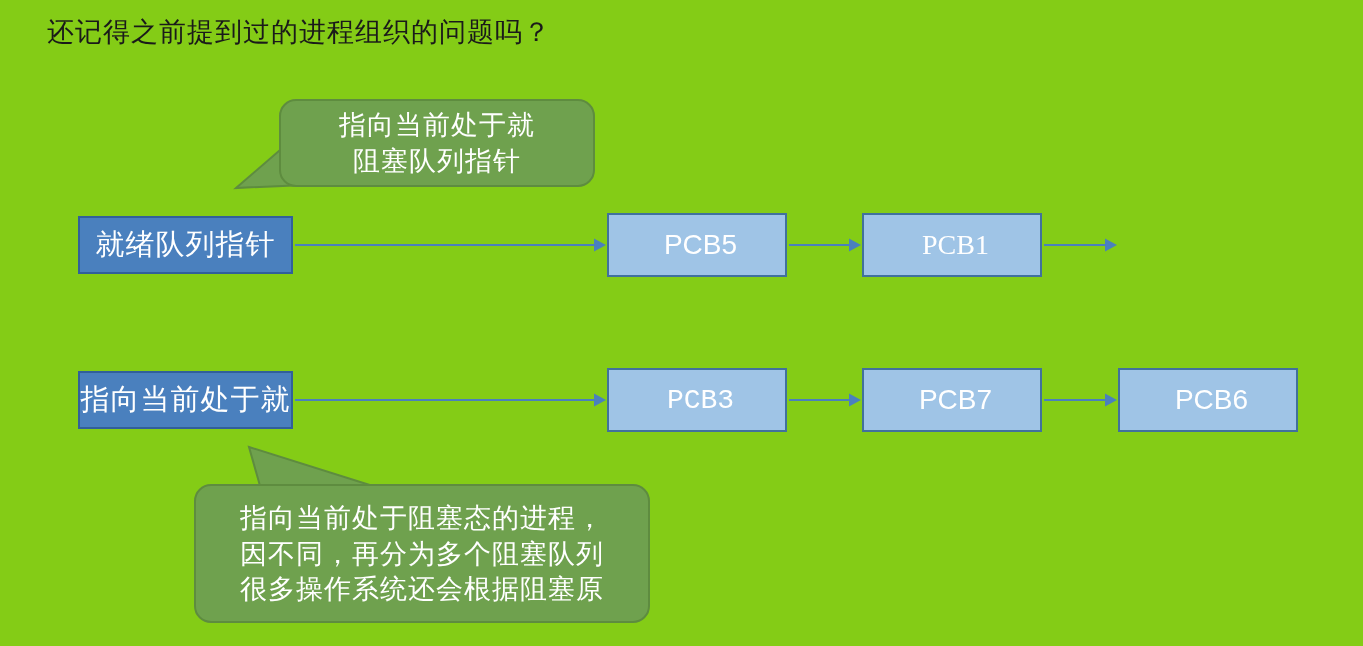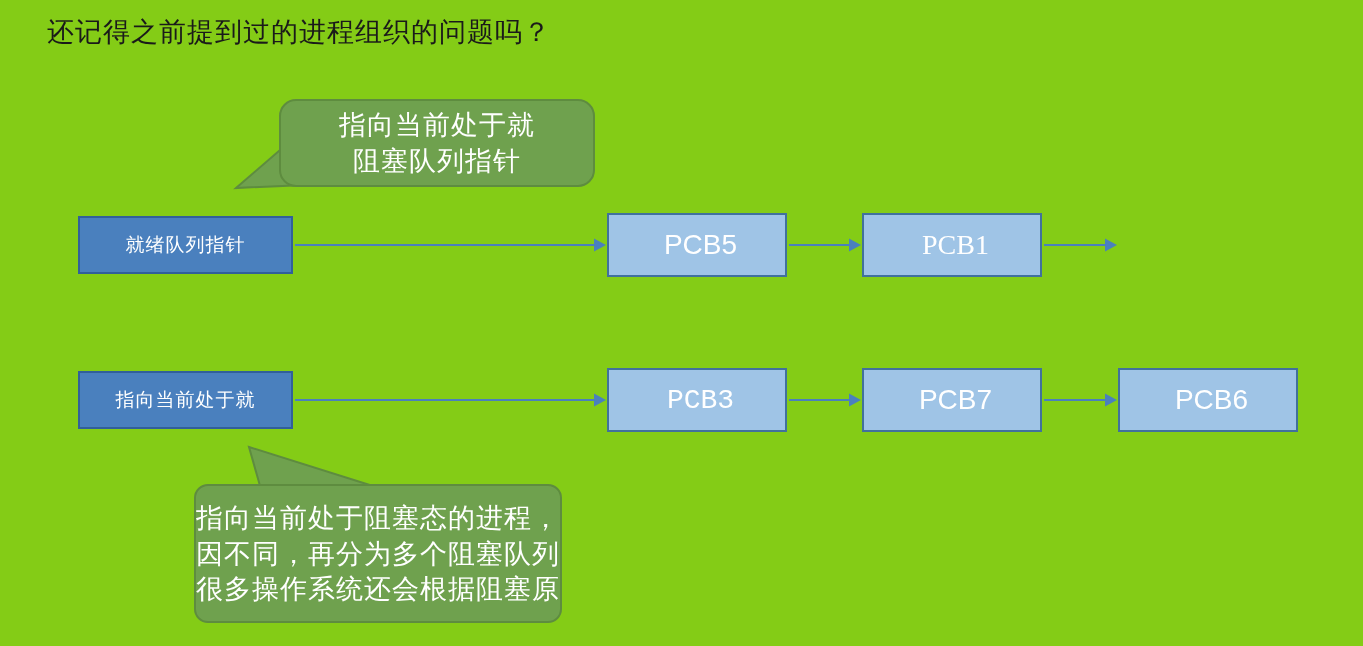--- a/index.html
+++ b/index.html
@@ -22,21 +22,21 @@
     position:absolute;left:47px;top:14px;
     font-size:27px;color:var(--title-color);letter-spacing:1px;
   }
   .overlay{position:absolute;left:0;top:0;z-index:1;}
   .arrow-line{stroke:var(--arrow);stroke-width:2.2;}
   .arrow-head{fill:var(--arrow);}
   .tail{fill:var(--callout-fill);stroke:var(--callout-border);stroke-width:2;}
   .box-pointer{
     position:absolute;z-index:2;width:215px;height:58px;box-sizing:border-box;
     background:var(--pointer-fill);border:2px solid var(--pointer-border);
-    color:var(--text-on-fill);font-size:19px;
+    color:var(--text-on-fill);font-size:29px;
     display:flex;align-items:center;justify-content:center;letter-spacing:1px;
   }
   .box-pcb{
     position:absolute;z-index:2;width:180px;height:64px;box-sizing:border-box;
     background:var(--pcb-fill);border:2px solid var(--pcb-border);
     color:var(--text-on-fill);
     font-family:"Liberation Sans", sans-serif;font-size:28px;
     display:flex;align-items:center;justify-content:center;padding-left:7px;
   }
   #ready-pointer{left:78px;top:216px;}
@@ -48,21 +48,21 @@
   #pcb-r2-c2{left:862px;top:368px;}
   #pcb-r2-c3{left:1118px;top:368px;}
   .callout{
     position:absolute;z-index:2;box-sizing:border-box;
     background:var(--callout-fill);border:2px solid var(--callout-border);
     border-radius:17px;color:var(--text-on-fill);
     display:flex;flex-direction:column;align-items:center;justify-content:center;
     font-size:27px;line-height:1.32;letter-spacing:1px;text-align:center;
   }
   #callout-ready{left:279px;top:99px;width:316px;height:88px;}
-  #callout-blocked{left:194px;top:484px;width:368px;height:139px;border-radius:14px;}
+  #callout-blocked{left:194px;top:484px;width:456px;height:139px;}
   .callout span{display:block;white-space:nowrap;}
 </style>
 </head>
 <body>
 
 <div class="canvas">
 
   <div class="title">还记得之前提到过的进程组织的问题吗？</div>
 
   <svg class="overlay" width="1363" height="646" viewBox="0 0 1363 646">

